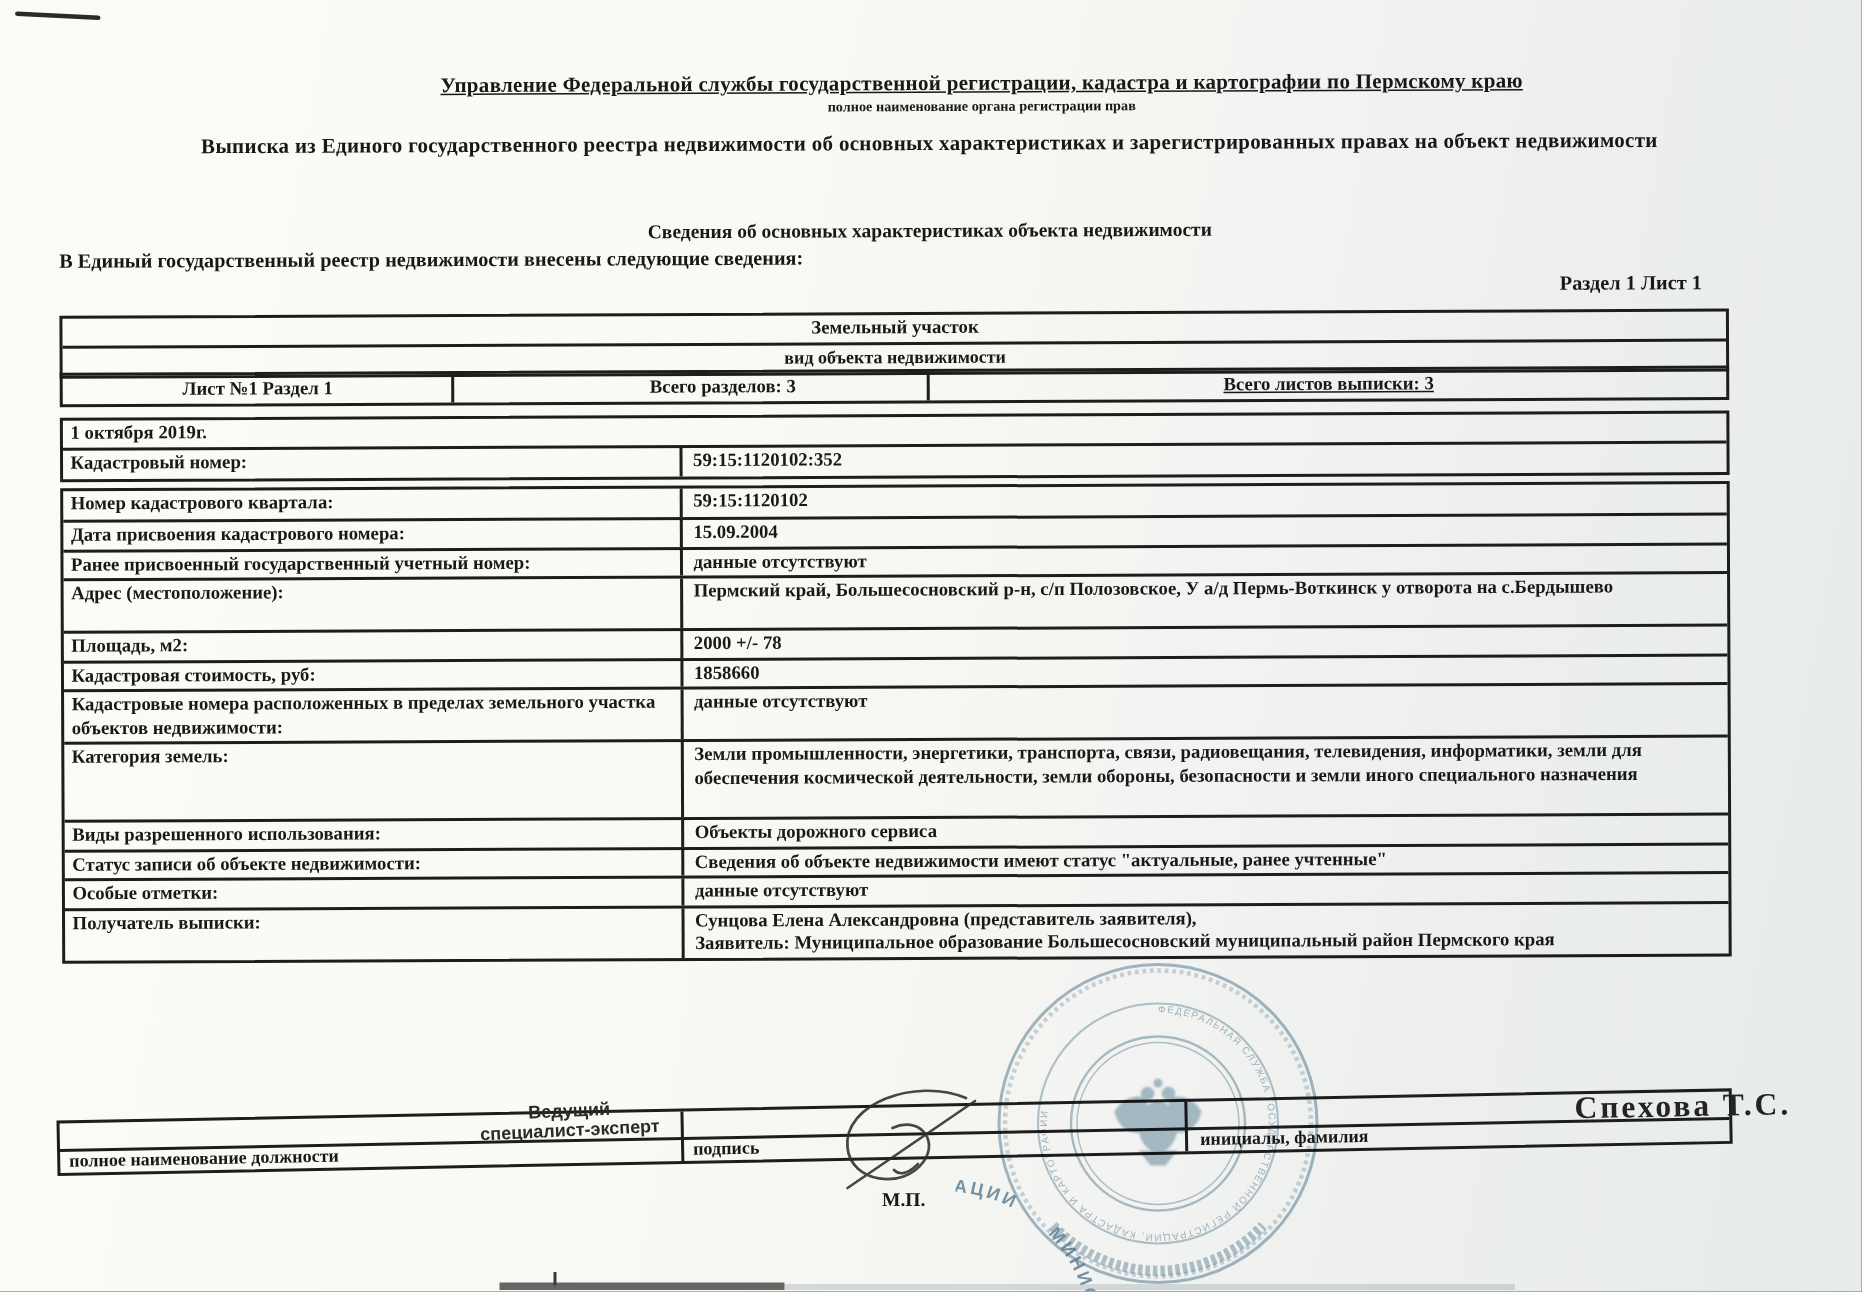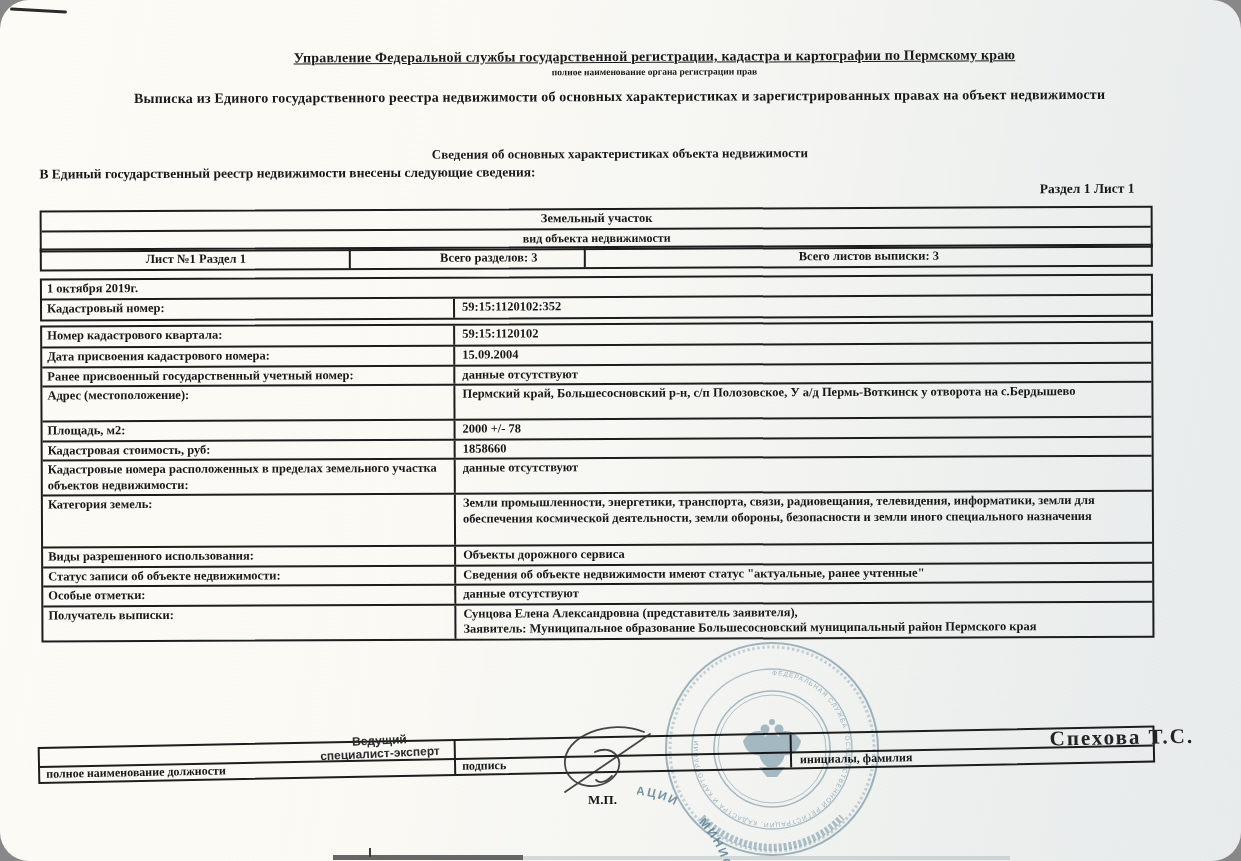--- a/index.html
+++ b/index.html
@@ -1,19 +1,19 @@
 <!DOCTYPE html>
 <html><head>
 <meta charset="utf-8">
 <style>
   html,body{margin:0;padding:0;background:#888;}
   .paper{
     position:relative;width:1241px;height:861px;overflow:hidden;
     background:linear-gradient(100deg,#fcfbf6 0%,#faf9f4 38%,#f3f4f1 62%,#ebeeed 82%,#e7ebec 100%);
-    font-family:"Liberation Serif","DejaVu Serif",serif;color:#181818;border-radius:29px;
+    font-family:"Liberation Serif","DejaVu Serif",serif;color:#181818;
   }
   .doc{position:absolute;left:0;top:0;width:1241px;height:861px;transform:rotate(-0.25deg);transform-origin:620px 300px;}
   .ctr{position:absolute;left:0;width:1241px;text-align:center;font-weight:700;}
   .authority{top:49px;font-size:14px;text-decoration:underline;letter-spacing:.2px;padding-left:70px;box-sizing:border-box;}
   .authority-cap{top:67px;font-size:9.5px;padding-left:70px;box-sizing:border-box;}
   .doc-title{top:89px;font-size:14px;letter-spacing:.2px;}
   .section-title{top:146px;font-size:13px;}
   .intro{position:absolute;left:40px;top:164px;font-size:13.5px;font-weight:700;}
   .marker{position:absolute;left:0;right:106px;top:183px;text-align:right;font-size:13.5px;font-weight:700;}
   .tblock{position:absolute;left:40px;width:1113px;border:2px solid #1d1d1d;box-sizing:border-box;}
@@ -22,22 +22,22 @@
   .tc{box-sizing:border-box;padding:1px 4px 1px 5px;}
   .tlabel{width:413px;border-right:2px solid #1d1d1d;}
   .tvalue{flex:1;padding-left:7px;}
   .full{width:100%;}
   .cc{text-align:center;}
   
   #tblA .trow{justify-content:center;text-align:center;}
   
   #tblB .trow{text-align:center;}
   #tblB .tc{border-right:2px solid #1d1d1d;padding-top:2px;}
-  #tblB .tc:last-child{border-right:none;}
-  .w1{width:309px;}.w2{width:293px;}.w3{width:235px;padding-left:47px;}.w4{flex:1;}
+  #tblB .tc:last-child{border-right:none;text-decoration:underline;}
+  .w1{width:261px;}.w2{width:293px;}.w3{width:317px;padding-left:47px;}.w4{flex:1;}
   
   .h16{min-height:16px;}.h18{min-height:18px;}.h19{min-height:19px;}
   .h33{min-height:33px;}.h30{min-height:30px;}.h50{min-height:50px;}
   
   .sig-table{position:absolute;left:38px;top:747px;width:1117px;height:37px;border:2px solid #1d1d1d;box-sizing:border-box;transform:rotate(-1.1deg);transform-origin:0 50%;font-weight:700;}
   .sig-vline{position:absolute;top:0;bottom:0;width:2px;background:#1d1d1d;}
   .sig-hline{position:absolute;left:0;right:0;top:17px;height:2px;background:#1d1d1d;}
   .sig-position{position:absolute;left:225px;top:-8px;width:230px;text-align:center;font-family:"Liberation Sans","DejaVu Sans",sans-serif;font-weight:700;font-size:12px;line-height:13px;transform:rotate(-1.6deg);color:#2a2a2a;}
   .sig-lab{position:absolute;font-size:12px;top:18px;}
   .lab-pos{left:6px;}

